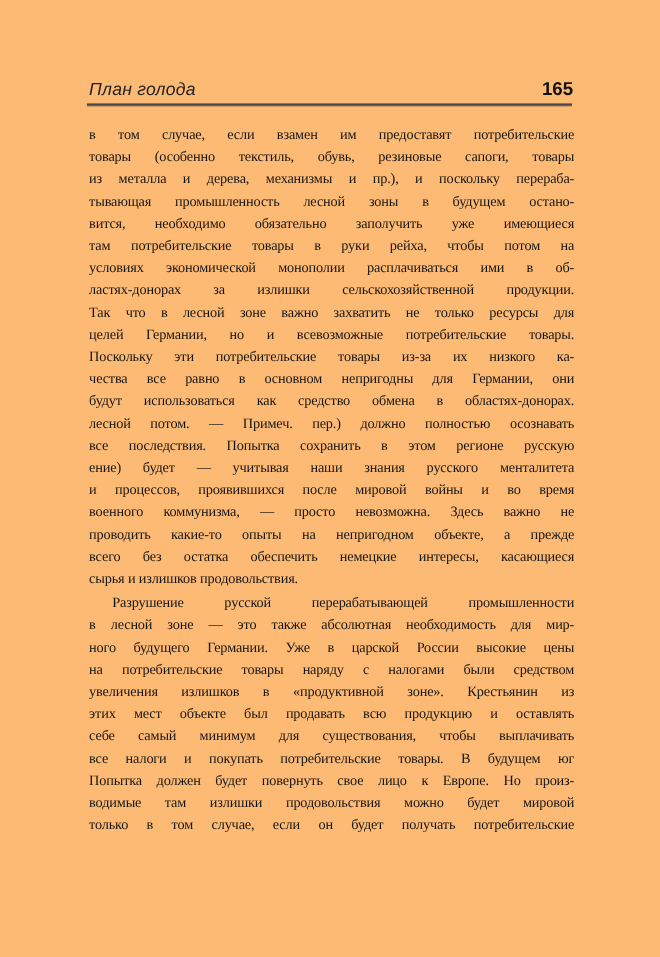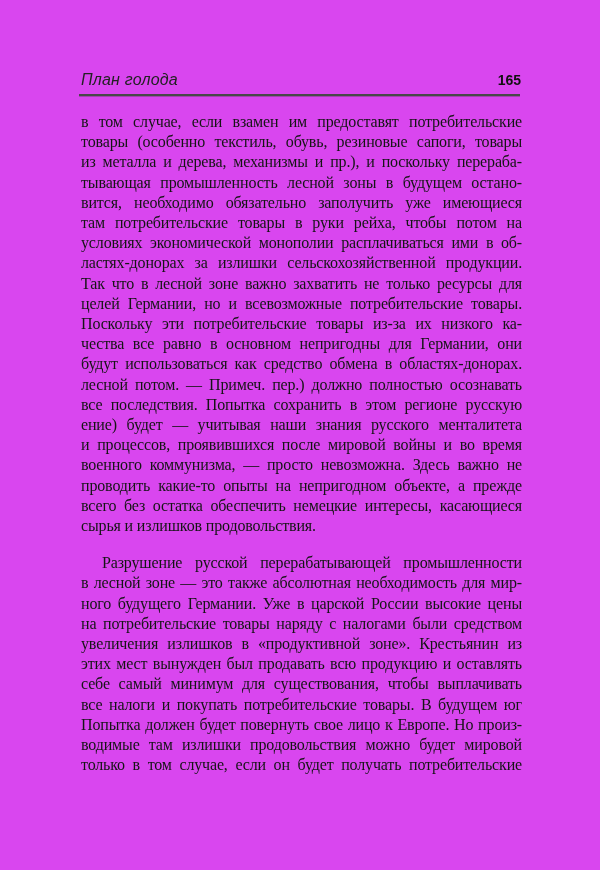--- a/index.html
+++ b/index.html
@@ -4,21 +4,21 @@
 <style>
   html, body {
     margin: 0;
     padding: 0;
     background: #ffffff;
   }
   .page {
     position: relative;
     width: 600px;
     height: 870px;
-    background: #d946ef;
+    background: #fdba74;
     overflow: hidden;
     font-family: "Liberation Serif", "DejaVu Serif", serif;
     color: #151515;
   }
   .page-header {
     position: absolute;
     left: 81px;
     top: 71px;
     width: 440px;
     display: flex;
@@ -27,43 +27,43 @@
     font-family: "Liberation Sans", "DejaVu Sans", sans-serif;
   }
   .running-title {
     font-style: italic;
     font-size: 16px;
     letter-spacing: 0.2px;
     color: #222222;
   }
   .page-number {
     font-weight: bold;
-    font-size: 14px;
+    font-size: 17px;
     color: #111111;
   }
   .header-rule {
     position: absolute;
     left: 79px;
     top: 94px;
     width: 441px;
     height: 2px;
     background: #484848;
     box-shadow: 0 1px 0 rgba(60,60,60,0.35);
   }
   .body-text {
     position: absolute;
     left: 81px;
     top: 112px;
     width: 441px;
-    font-size: 16px;
+    font-size: 13px;
     line-height: 20.2px;
     letter-spacing: -0.15px;
   }
   .para + .para {
-    margin-top: 17px;
+    margin-top: 2px;
   }
   .line {
     text-align: justify;
     text-align-last: justify;
     white-space: normal;
   }
   .para.end-ragged .line:last-child {
     text-align-last: left;
   }
   .para.indent-first .line:first-child {
@@ -107,21 +107,21 @@
         <div class="line">проводить какие-то опыты на непригодном объекте, а прежде</div>
         <div class="line">всего без остатка обеспечить немецкие интересы, касающиеся</div>
         <div class="line">сырья и излишков продовольствия.</div>
       </div>
     <div class="para indent-first">
         <div class="line">Разрушение русской перерабатывающей промышленности</div>
         <div class="line">в лесной зоне — это также абсолютная необходимость для мир-</div>
         <div class="line">ного будущего Германии. Уже в царской России высокие цены</div>
         <div class="line">на потребительские товары наряду с налогами были средством</div>
         <div class="line">увеличения излишков в «продуктивной зоне». Крестьянин из</div>
-        <div class="line">этих мест вынужден был продавать всю продукцию и оставлять</div>
+        <div class="line">этих мест объекте был продавать всю продукцию и оставлять</div>
         <div class="line">себе самый минимум для существования, чтобы выплачивать</div>
         <div class="line">все налоги и покупать потребительские товары. В будущем юг</div>
         <div class="line">Попытка должен будет повернуть свое лицо к Европе. Но произ-</div>
         <div class="line">водимые там излишки продовольствия можно будет мировой</div>
         <div class="line">только в том случае, если он будет получать потребительские</div>
       </div>
   </div>
 
 </div>
 

